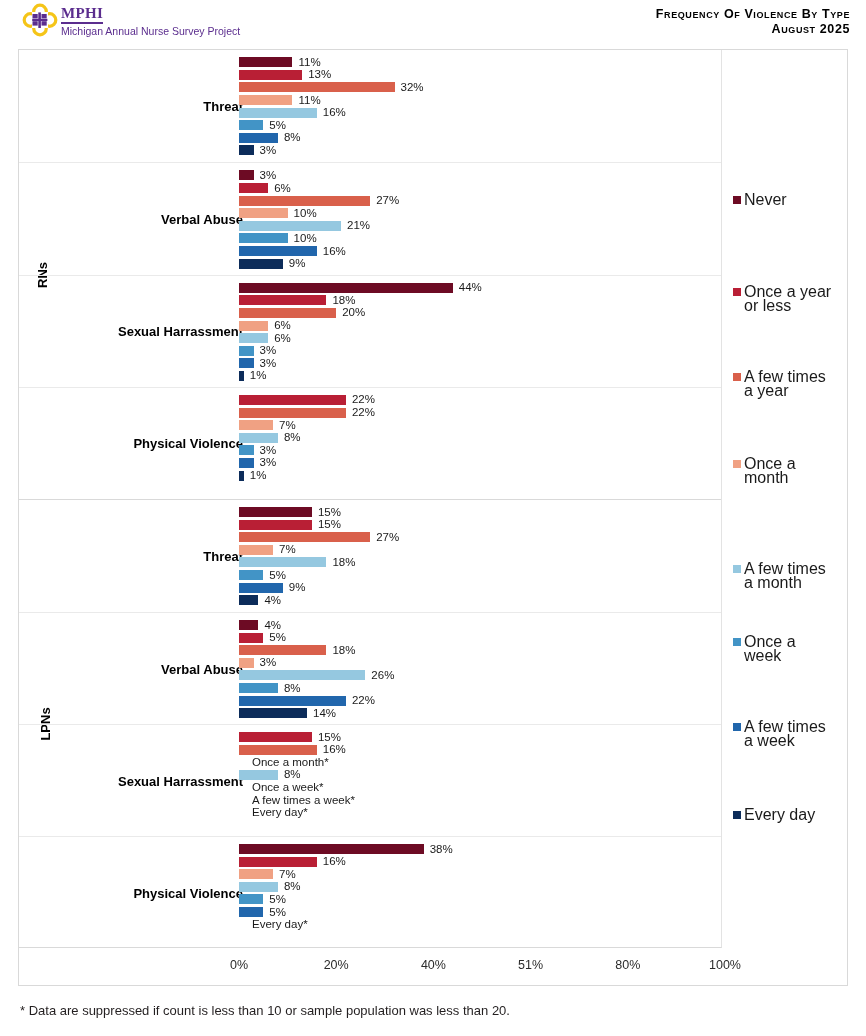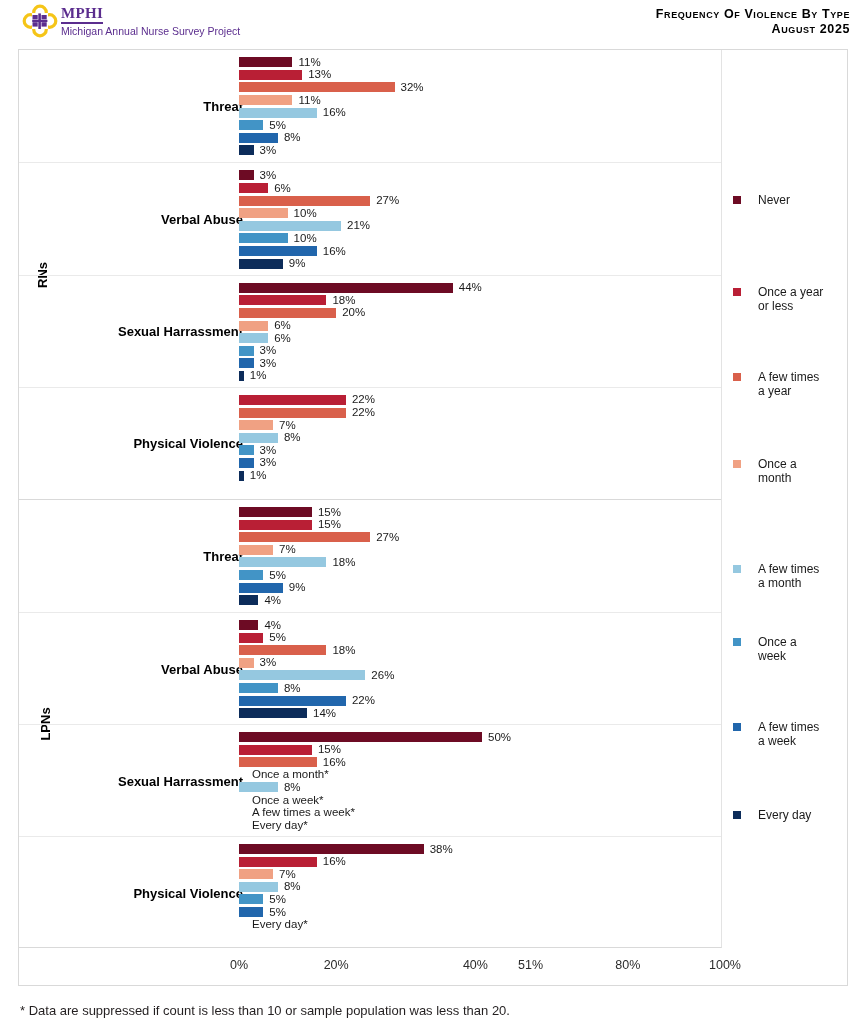--- a/index.html
+++ b/index.html
@@ -11,21 +11,21 @@
     overflow:hidden;
     position:relative;
   }
 
   
   .header{
     position:absolute;left:0;top:0;width:866px;height:44px;
   }
   .logo-wrap{
     position:absolute;left:22px;top:3px;
-    display:flex;align-items:flex-end;
+    display:flex;align-items:flex-start;
   }
   .logo-mark{
     width:36px;height:34px;position:relative;flex:0 0 auto;
   }
   .logo-text{
     margin-left:3px;margin-top:1px;
   }
   .logo-mphi{
     font-family:"Liberation Serif", serif;
     font-size:15px;font-weight:700;color:#5b2d8e;
@@ -109,22 +109,22 @@
 
   
   .legend-item{
     position:absolute;left:10px;
     display:flex;align-items:flex-start;
   }
   .legend-swatch{
     width:8px;height:8px;flex:0 0 auto;margin-top:3px;
   }
   .legend-label{
-    font-size:12px;line-height:14px;color:#1a1a1a;
-    margin-left:17px;white-space:pre-line;
+    font-size:16px;line-height:14px;color:#1a1a1a;
+    margin-left:3px;white-space:pre-line;
   }
 
   
   .xaxis{
     position:absolute;left:0;top:899px;width:703px;height:37px;
   }
   .xtick{
     position:absolute;top:9px;
     font-size:12.5px;color:#2b2b2b;
     transform:translateX(-50%);white-space:nowrap;
@@ -394,24 +394,20 @@
             <div class="barrow">
               <div class="bar" style="width: 68.04px; background: rgb(12, 44, 90);"></div>
               <div class="barval">14%</div>
             </div>
           </div>
         </div>
         <div class="cat" style="height: 112px;">
           <div class="cat-label">Sexual Harrassment</div>
           <div class="bars" style="padding-top: 5.8px;">
             <div class="barrow">
-              <div class="bar" style="width: 243px; background: rgb(109, 11, 36);"></div>
-              <div class="barval">50%</div>
-            </div>
-            <div class="barrow">
               <div class="bar" style="width: 72.9px; background: rgb(185, 31, 53);"></div>
               <div class="barval">15%</div>
             </div>
             <div class="barrow">
               <div class="bar" style="width: 77.76px; background: rgb(217, 96, 75);"></div>
               <div class="barval">16%</div>
             </div>
             <div class="barrow">
               <div class="bar" style="width: 0px; background: transparent;"></div>
               <div class="barval supp">Once a month*</div>
@@ -505,20 +501,20 @@
 a week</span>
       </div>
       <div class="legend-item" style="top: 758px;">
         <span class="legend-swatch" style="background: rgb(12, 44, 90);"></span>
         <span class="legend-label">Every day</span>
       </div>
     </div>
   <div class="xaxis" id="xaxis">
       <div class="xtick" style="left: 220px;">0%</div>
       <div class="xtick" style="left: 317.2px;">20%</div>
-      <div class="xtick" style="left: 414.4px; margin-left: 42px;">40%</div>
+      <div class="xtick" style="left: 414.4px;">40%</div>
       <div class="xtick" style="left: 511.6px;">51%</div>
       <div class="xtick" style="left: 608.8px;">80%</div>
       <div class="xtick" style="left: 706px;">100%</div>
     </div>
 </div>
 
 <div class="footnote">* Data are suppressed if count is less than 10 or sample population was less than 20.</div>
 
 </body></html>

